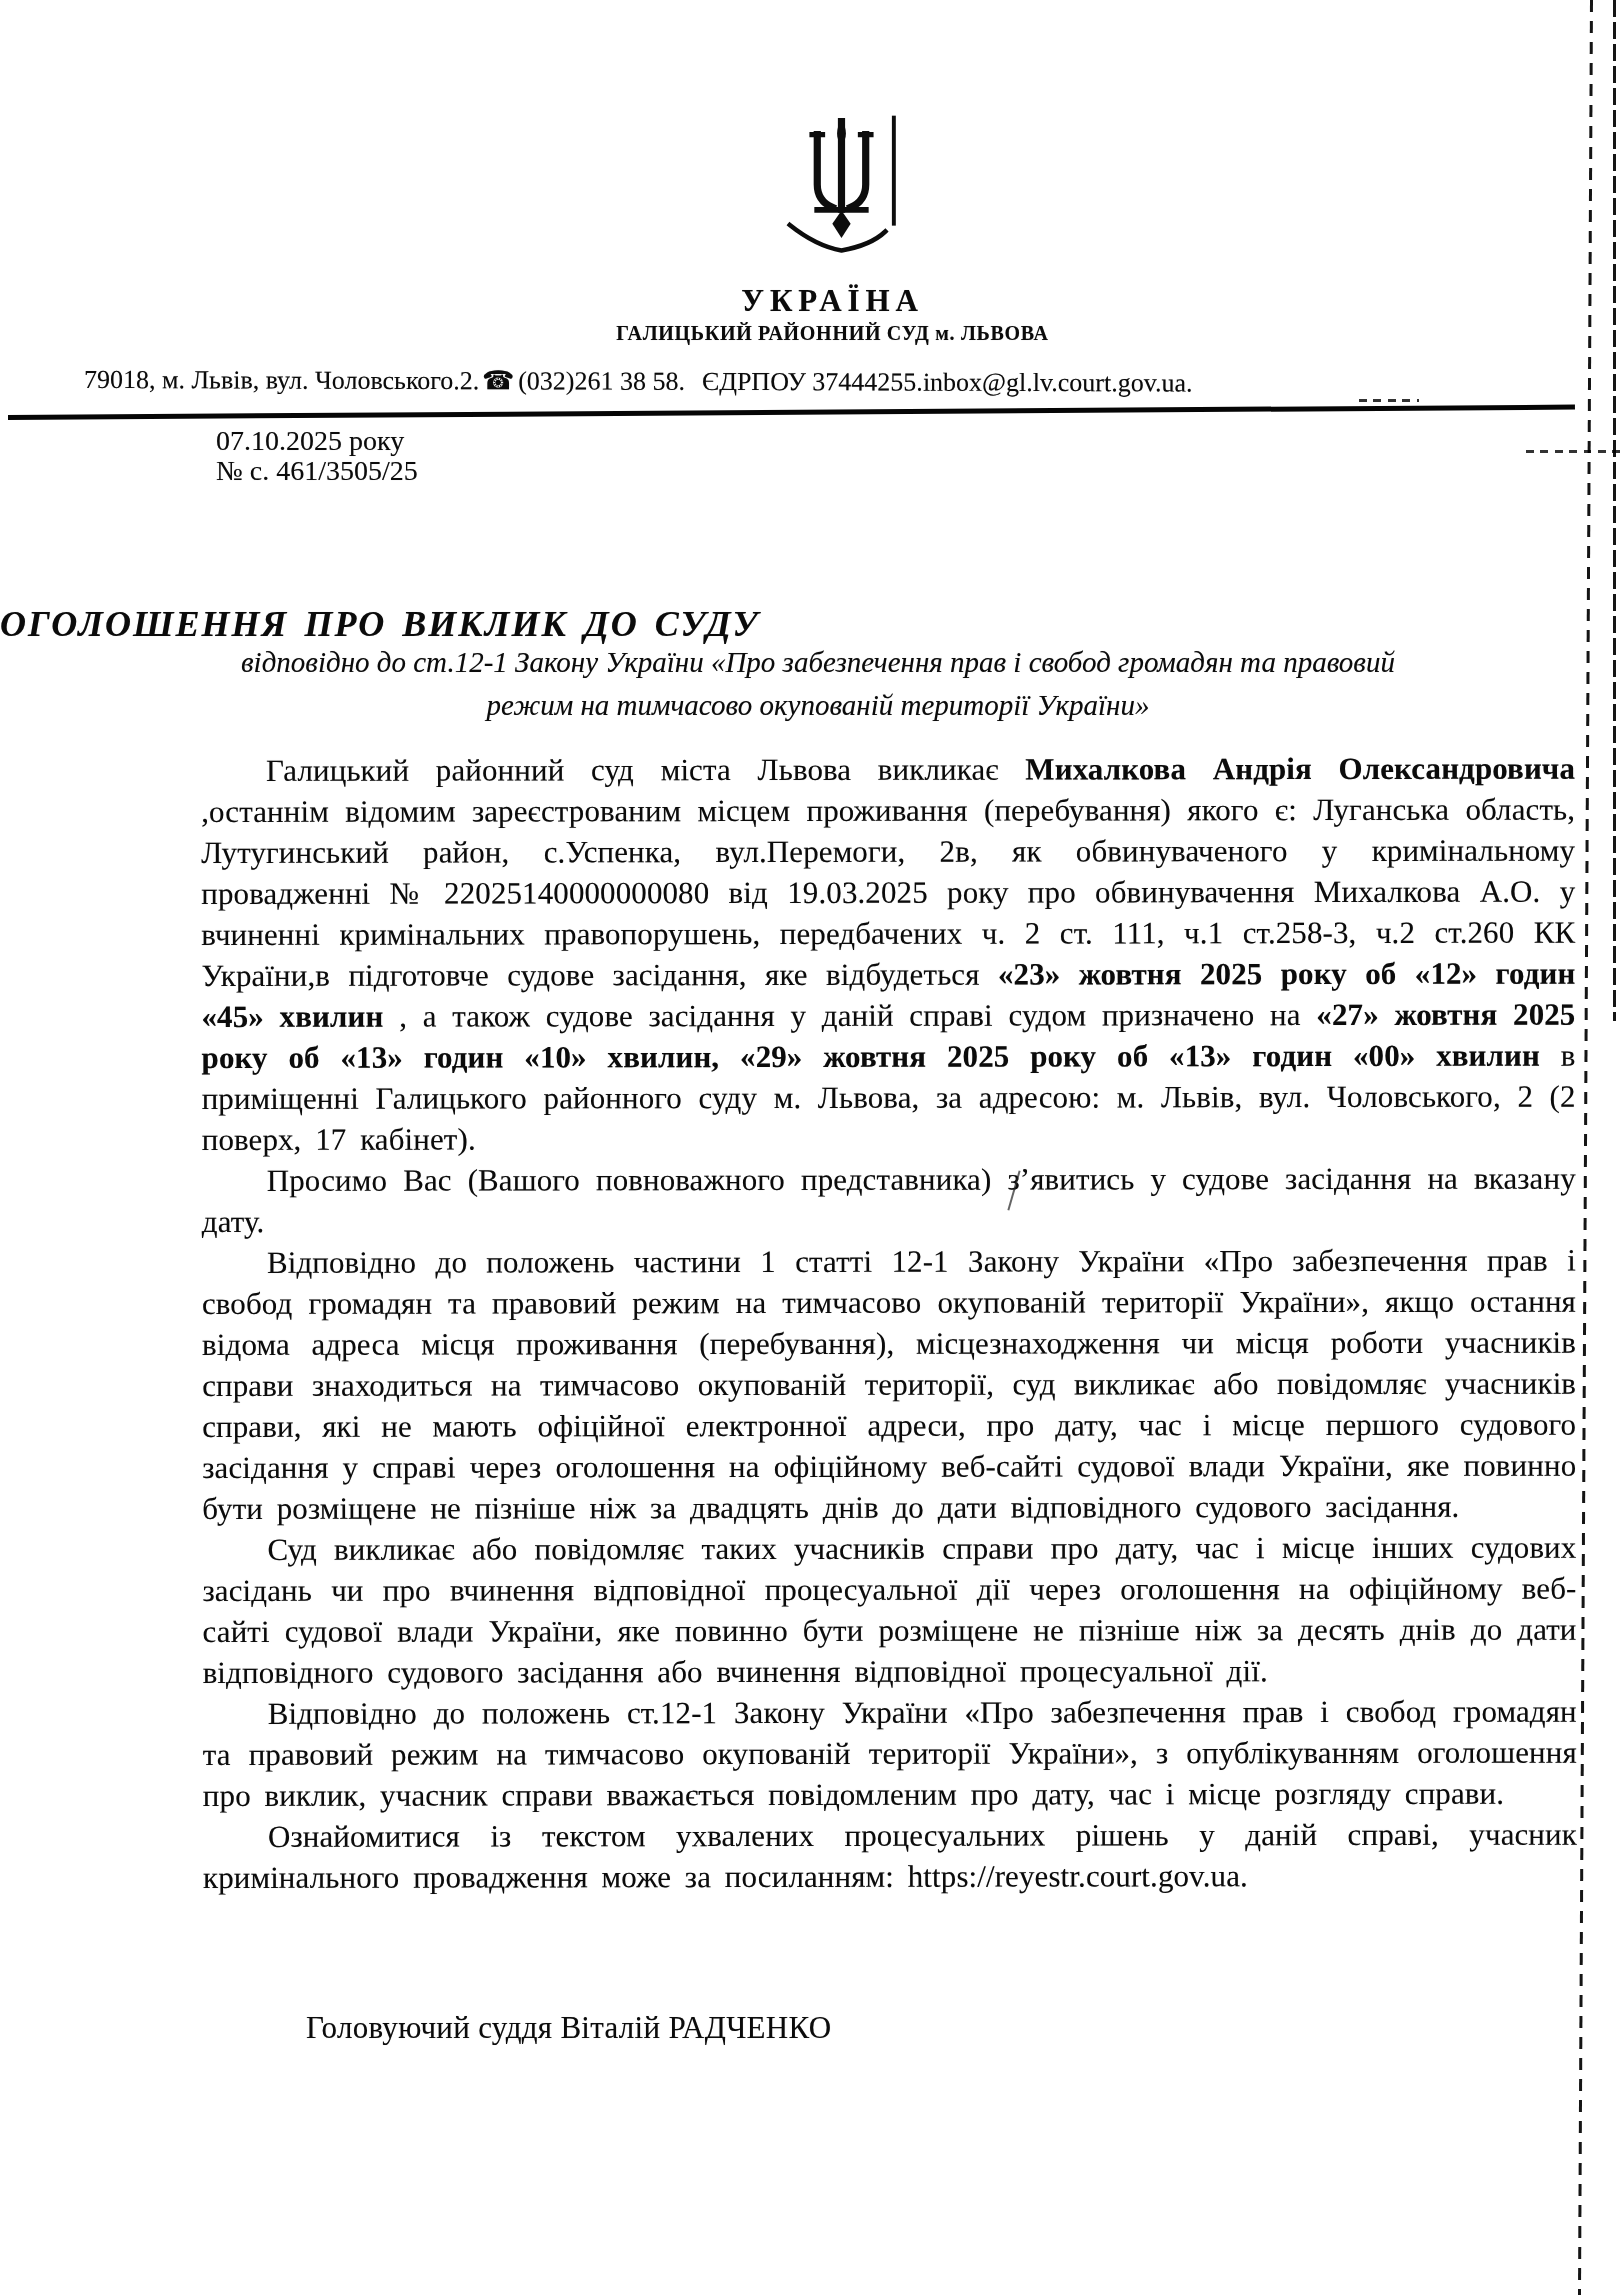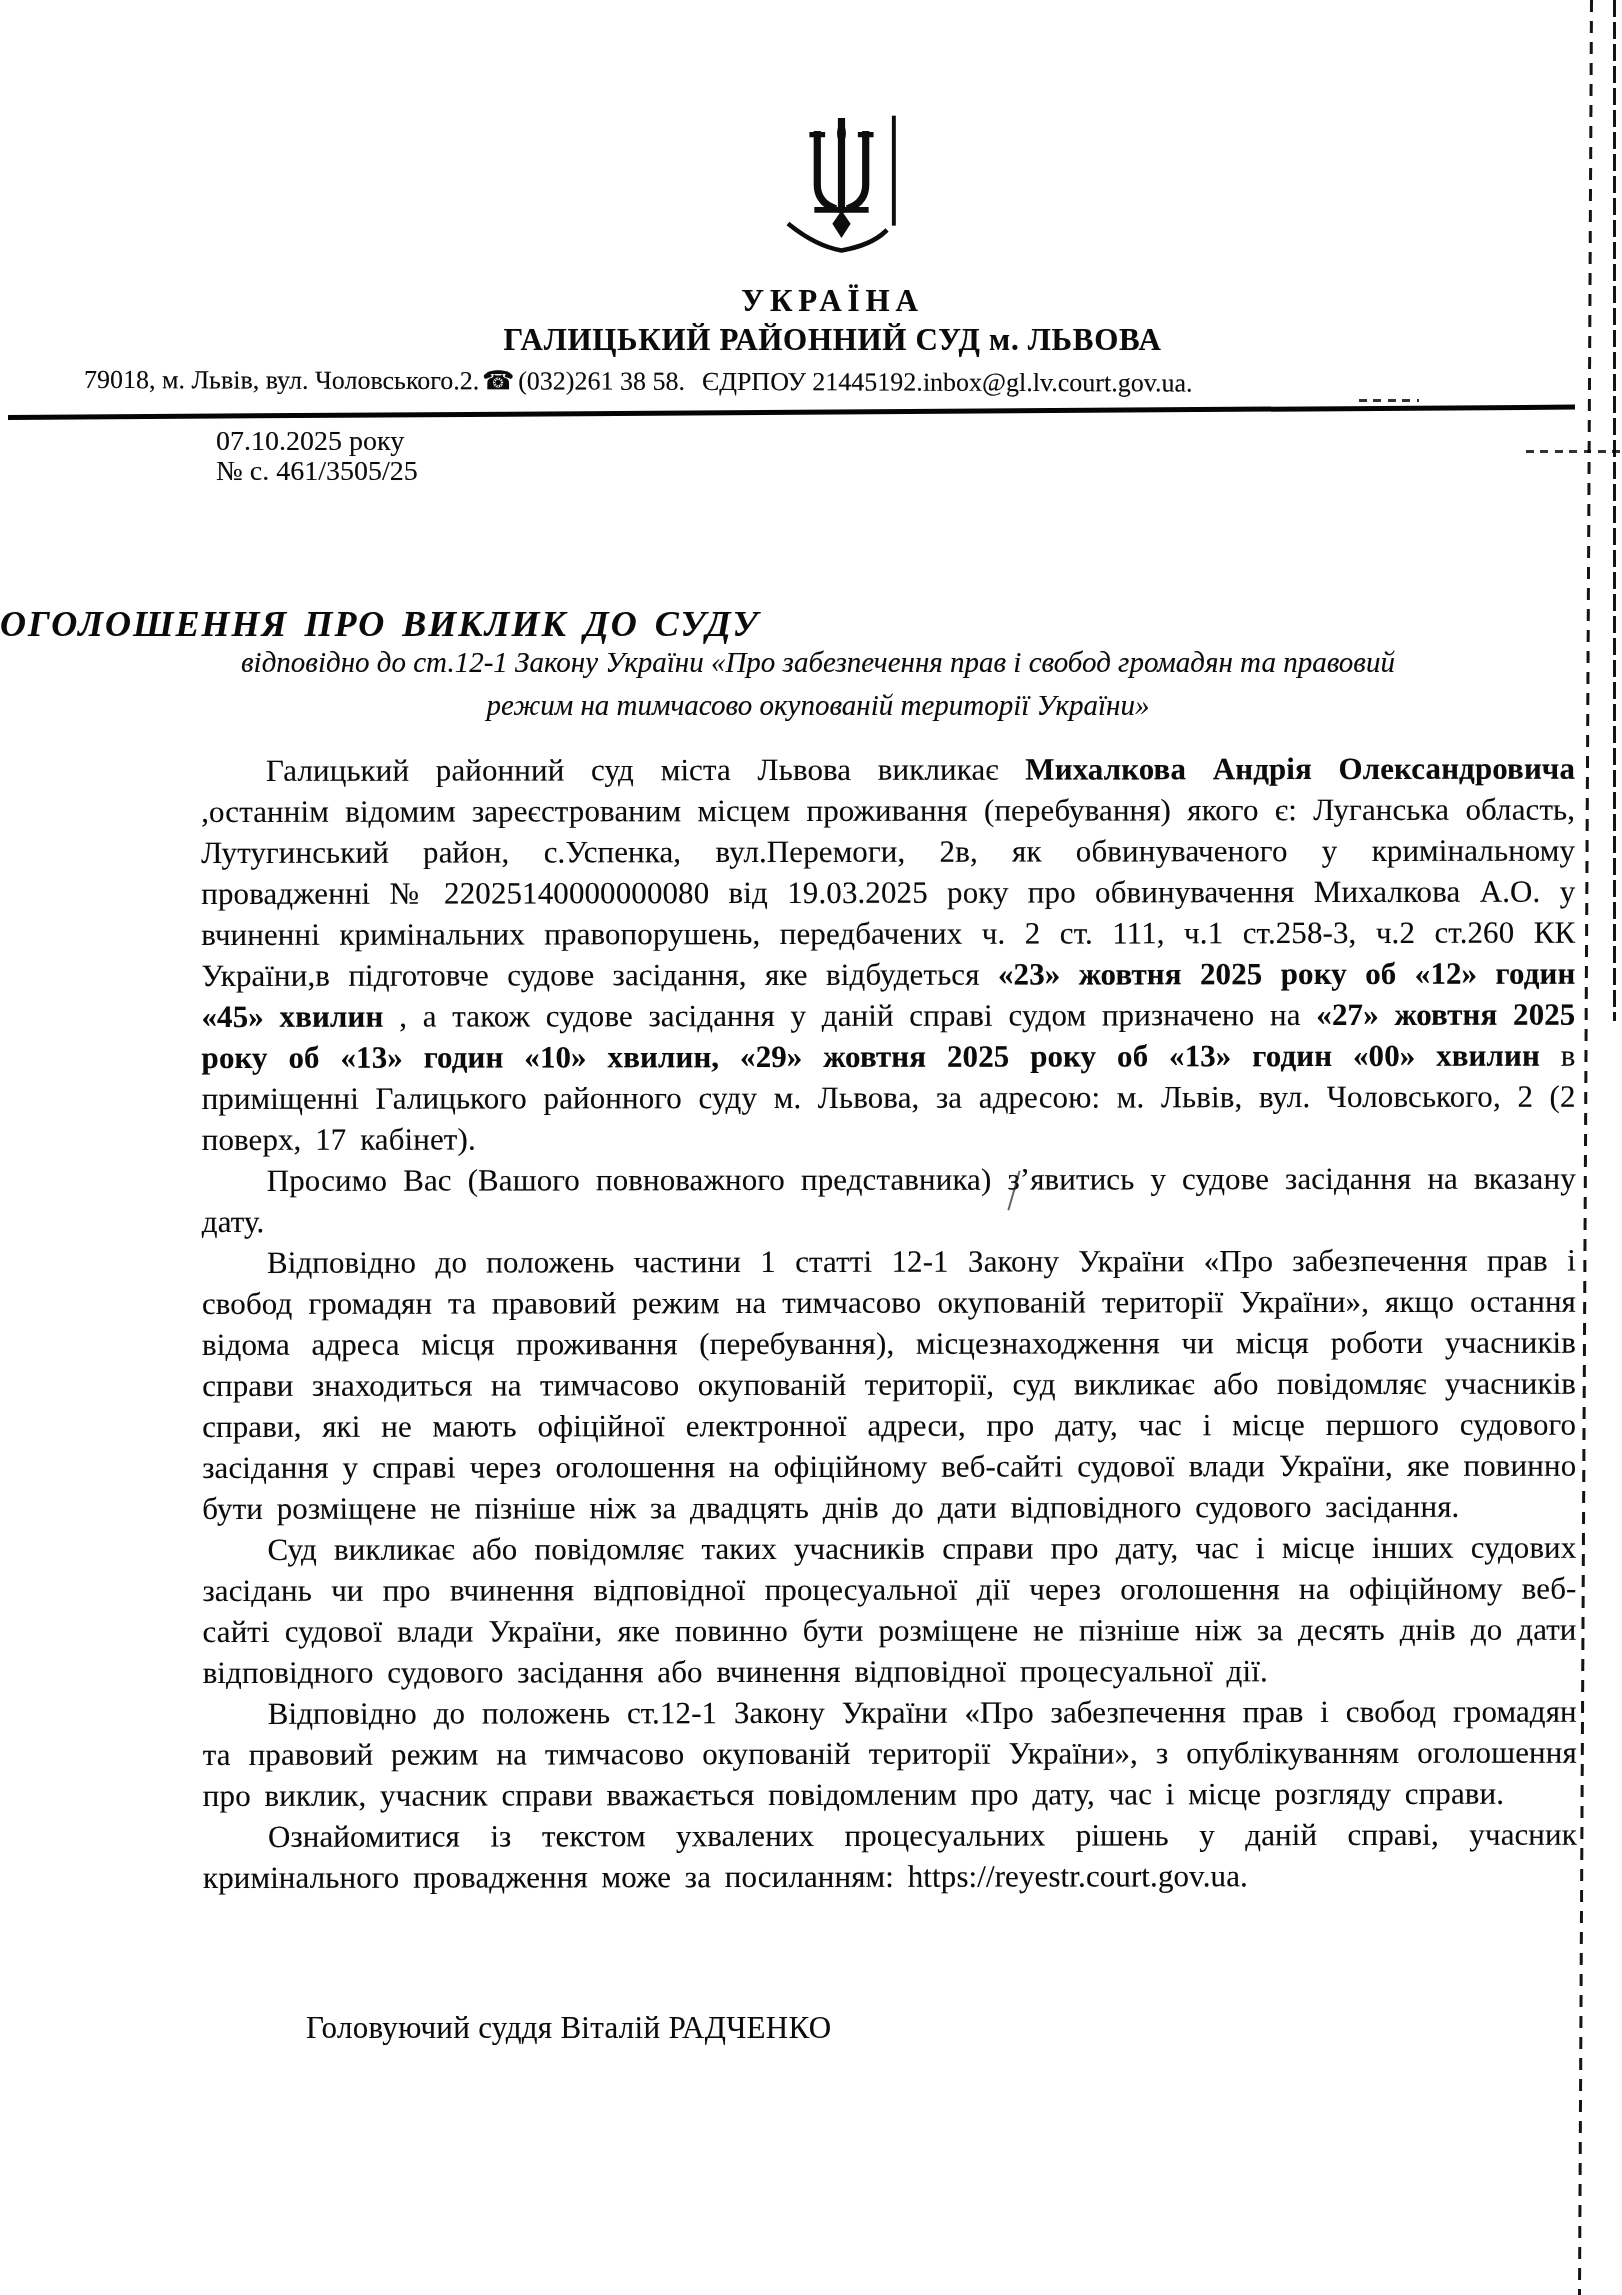--- a/index.html
+++ b/index.html
@@ -9,21 +9,21 @@
     margin:0 auto;
     background:#ffffff;
     font-family:"Liberation Serif","DejaVu Serif",serif;
     color:#0b0b0b;
     overflow:hidden;
     text-shadow:0 0 0.7px rgba(0,0,0,.35);
   }
   .centered{position:absolute;left:59px;right:16px;text-align:center;}
   .emblem{position:absolute;left:778px;top:111px;width:144px;height:154px;}
   .country{top:283px;font-size:31px;font-weight:bold;letter-spacing:5.9px;}
-  .court{top:322px;font-size:31px;font-weight:bold;letter-spacing:0.7px;}
+  .court{top:322px;font-size:20px;font-weight:bold;letter-spacing:0.7px;}
   .addr{
     position:absolute;left:84px;top:364px;width:1498px;
     font-size:26px;white-space:nowrap;
     transform:rotate(0.18deg);transform-origin:left center;
   }
   .addr .sp{margin-left:17px;}
   .phone-ic{font-family:"DejaVu Sans",sans-serif;font-size:26px;margin:0 3.9px 0 2.6px;}
   .rule{
     position:absolute;left:7.9px;top:415px;width:1567px;height:5.2px;
     background:#050505;
@@ -84,21 +84,21 @@
       <path d="M97 152 L83 172 L97 194 L111 172 Z" fill="#0d0d0d"></path>
       <path class="st" d="M177 10 V172" stroke-width="6"></path>
       <path class="st" d="M18 174 Q58 206 97 213 Q142 205 164 184" stroke-width="7"></path>
     </svg>
   </div>
 
   <div class="country centered">УКРАЇНА</div>
   <div class="court centered">ГАЛИЦЬКИЙ РАЙОННИЙ СУД м. ЛЬВОВА</div>
 
   <div class="addr">
-    <span>79018,  м. Львів,  вул. Чоловського.2.</span><span class="phone-ic">☎</span><span>(032)261 38 58.</span><span class="sp">ЄДРПОУ  21445192.</span><span>inbox@gl.lv.court.gov.ua.</span>
+    <span>79018,  м. Львів,  вул. Чоловського.2.</span><span class="phone-ic">☎</span><span>(032)261 38 58.</span><span class="sp">ЄДРПОУ  37444255.</span><span>inbox@gl.lv.court.gov.ua.</span>
   </div>
   <div class="rule"></div>
 
   <div class="dateline">07.10.2025 року</div>
   <div class="refline">№ с. 461/3505/25</div>
 
   <div class="title">ОГОЛОШЕННЯ ПРО ВИКЛИК ДО СУДУ</div>
   <div class="subtitle">відповідно до ст.12-1 Закону України «Про забезпечення прав і свобод громадян та правовий режим на тимчасово окупованій території України»</div>
 
   <div class="bodytext">

